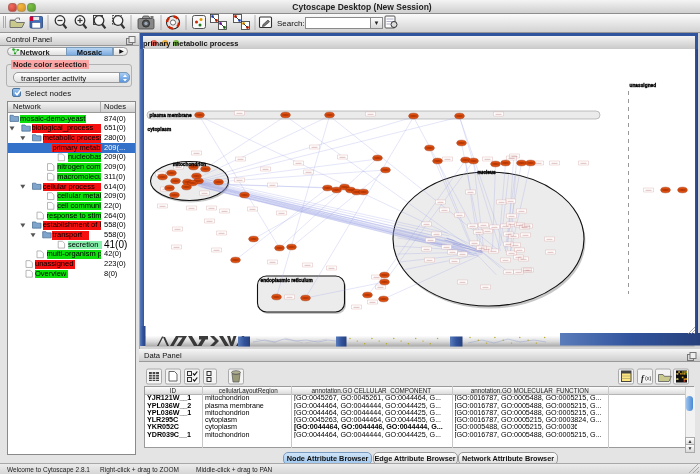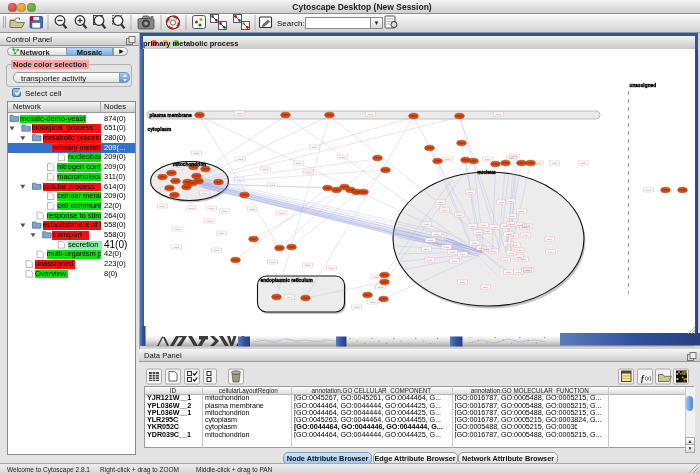--- a/index.html
+++ b/index.html
@@ -284,21 +284,21 @@
 <div class="abs" style="left:13px;top:72px;width:117px;height:11px;background:linear-gradient(#fff,#e2e2e2);border:1px solid #9a9a9a;border-radius:5px;box-sizing:border-box"></div>
 <div class="abs" style="left:21px;top:73.7px;font-size:8px;color:#111">transporter activity</div>
 <div class="abs" style="left:119px;top:72px;width:11px;height:11px;background:linear-gradient(#a8cdf4,#5a95dd);border:1px solid #7a9aba;border-radius:0 5px 5px 0;box-sizing:border-box"></div>
 <svg class="abs" style="left:120.5px;top:73.5px" width="8" height="8" viewBox="0 0 8 8">
     <path d="M4 0.5l2 2.5h-4zM4 7.5l2-2.5h-4z" fill="#fff"></path>
   </svg>
 <div class="abs" style="left:12px;top:88px;width:9px;height:9px;background:linear-gradient(#9cc3ee,#5e96d8);border:1px solid #49759f;border-radius:2px;box-sizing:border-box"></div>
 <svg class="abs" style="left:12.5px;top:86.5px" width="10" height="10" viewBox="0 0 10 10">
     <path d="M2 5.5l2 2.3L8 2.5" fill="none" stroke="#fff" stroke-width="1.6"></path>
   </svg>
-<div class="abs" style="left:25px;top:88.5px;font-size:8px;color:#111">Select cell</div>
+<div class="abs" style="left:25px;top:88.5px;font-size:8px;color:#111">Select nodes</div>
 <div class="abs" style="left:7px;top:101px;width:129px;height:354px;background:#fff;border:1px solid #8a8a8a;box-sizing:border-box"></div>
 <div class="abs phead" style="left:8px;top:102px;width:127px;height:10px;line-height:10px"><span style="padding-left:5px">Network</span><span style="position:absolute;left:96px">Nodes</span></div>
 <div class="abs" style="left:100px;top:102px;width:1px;height:10px;background:#aaa"></div>
 <svg class="abs" style="left:0;top:0" width="139" height="465" viewBox="0 0 139 465">
     <path d="M10 115.25h3.2l1 1.2h4.3v5h-8.5z" fill="#7fa5cc" stroke="#44688e" stroke-width="0.7"></path>
     <path d="M9.5 126.55l5 0l-2.5 4z" fill="#555"></path>
     <path d="M21.8 124.95h3.2l1 1.2h4.3v5h-8.5z" fill="#7fa5cc" stroke="#44688e" stroke-width="0.7"></path>
     <path d="M20.3 136.25l5 0l-2.5 4z" fill="#555"></path>
     <path d="M32.5 134.65h3.2l1 1.2h4.3v5h-8.5z" fill="#7fa5cc" stroke="#44688e" stroke-width="0.7"></path>
     <path d="M30.5 145.95l5 0l-2.5 4z" fill="#555"></path>

